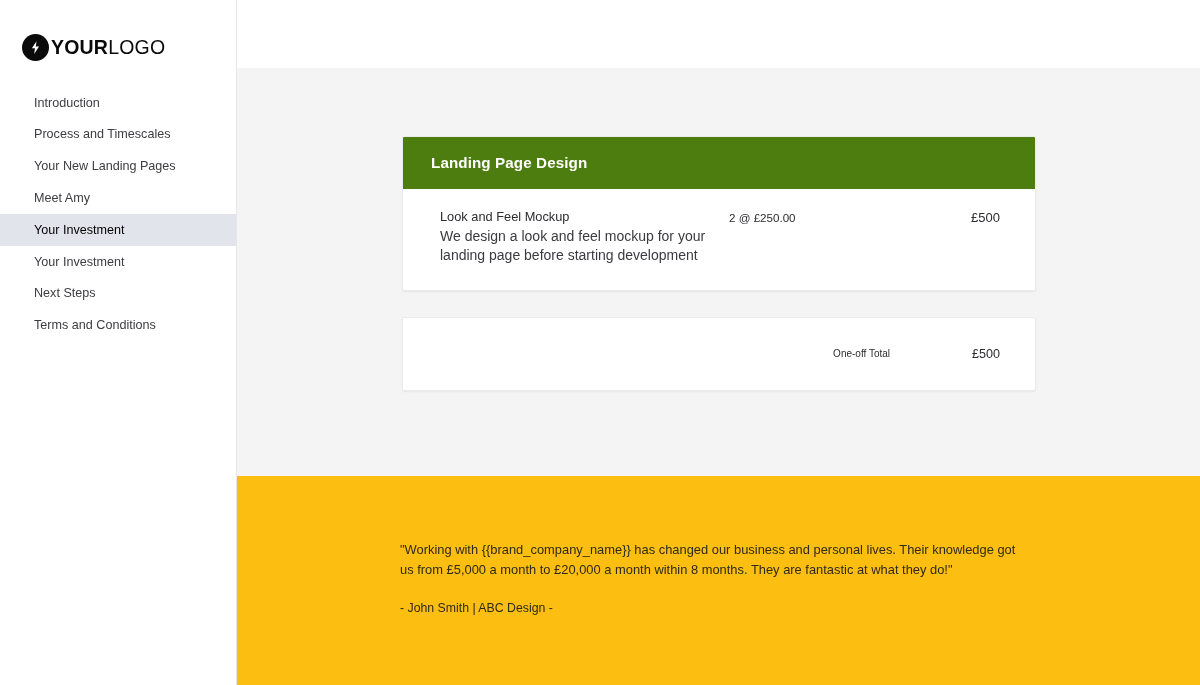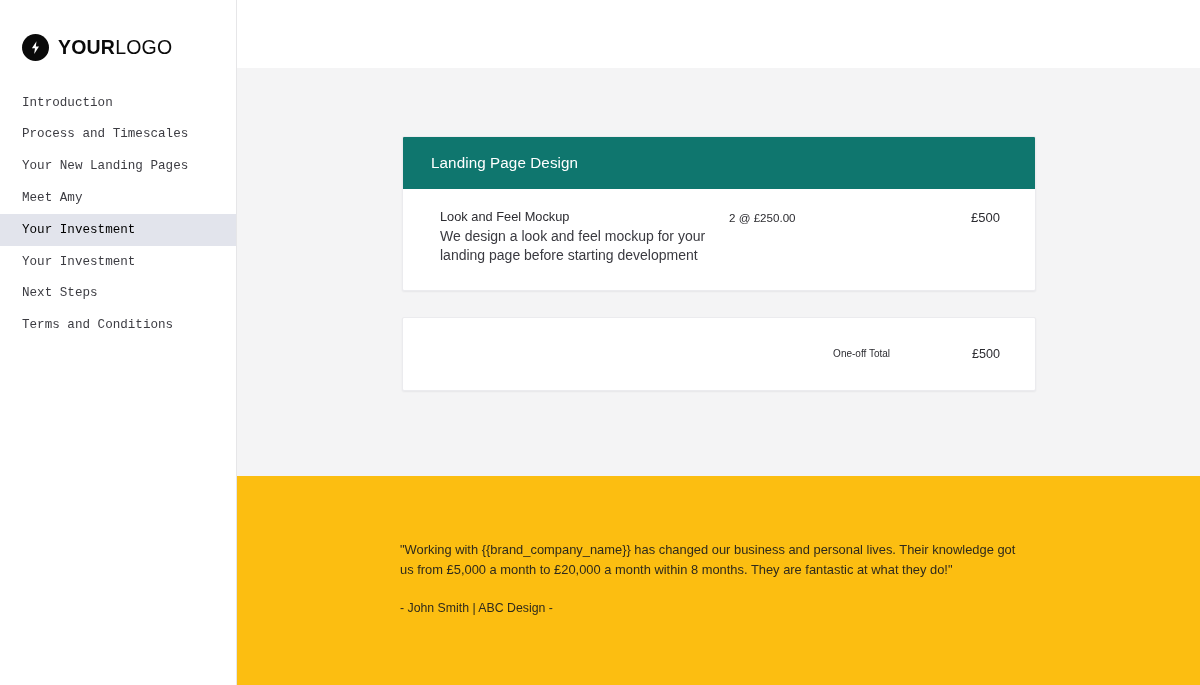--- a/index.html
+++ b/index.html
@@ -32,21 +32,21 @@
     height: 685px;
     background: #ffffff;
     border-right: 1px solid #e6e6e8;
     z-index: 3;
     overflow: hidden;
   }
 
   .brand {
     display: flex;
     align-items: center;
-    gap: 9px;
+    gap: 2px;
     padding: 27px 0 0 22px;
     height: 68px;
   }
 
   .brand-mark {
     width: 27px;
     height: 27px;
     min-width: 27px;
     border-radius: 50%;
     background: #0a0a0a;
@@ -70,28 +70,27 @@
   .nav {
     margin-top: 19px;
     display: flex;
     flex-direction: column;
   }
 
   .nav-item {
     height: 31.8px;
     display: flex;
     align-items: center;
-    padding-left: 22px;
+    padding-left: 34px;
     font-size: 12.6px;
     color: #3c3c42;
     line-height: 1;
     cursor: pointer;
     background: transparent;
     white-space: nowrap;
-    font-family: Liberation Mono, monospace;
   }
 
   .nav-item.is-active {
     background: #e2e4ec;
     color: #000000;
   }
 
   
   .main {
     position: relative;
@@ -119,25 +118,26 @@
 
   .card {
     background: #ffffff;
     border: 1px solid #ebebee;
     border-radius: 2px;
     box-shadow: 0 1px 2px rgba(20, 20, 40, 0.06);
     overflow: hidden;
   }
 
   .card-header {
-    background: #0f766e;
+    background: #4d7c0f;
     height: 52px;
     display: flex;
     align-items: center;
     padding: 0 0 0 28px;
+    font-weight: bold;
   }
 
   .card-header-title {
     color: #ffffff;
     font-size: 15.2px;
     line-height: 1;
     letter-spacing: 0.1px;
   }
 
   .card-body {

